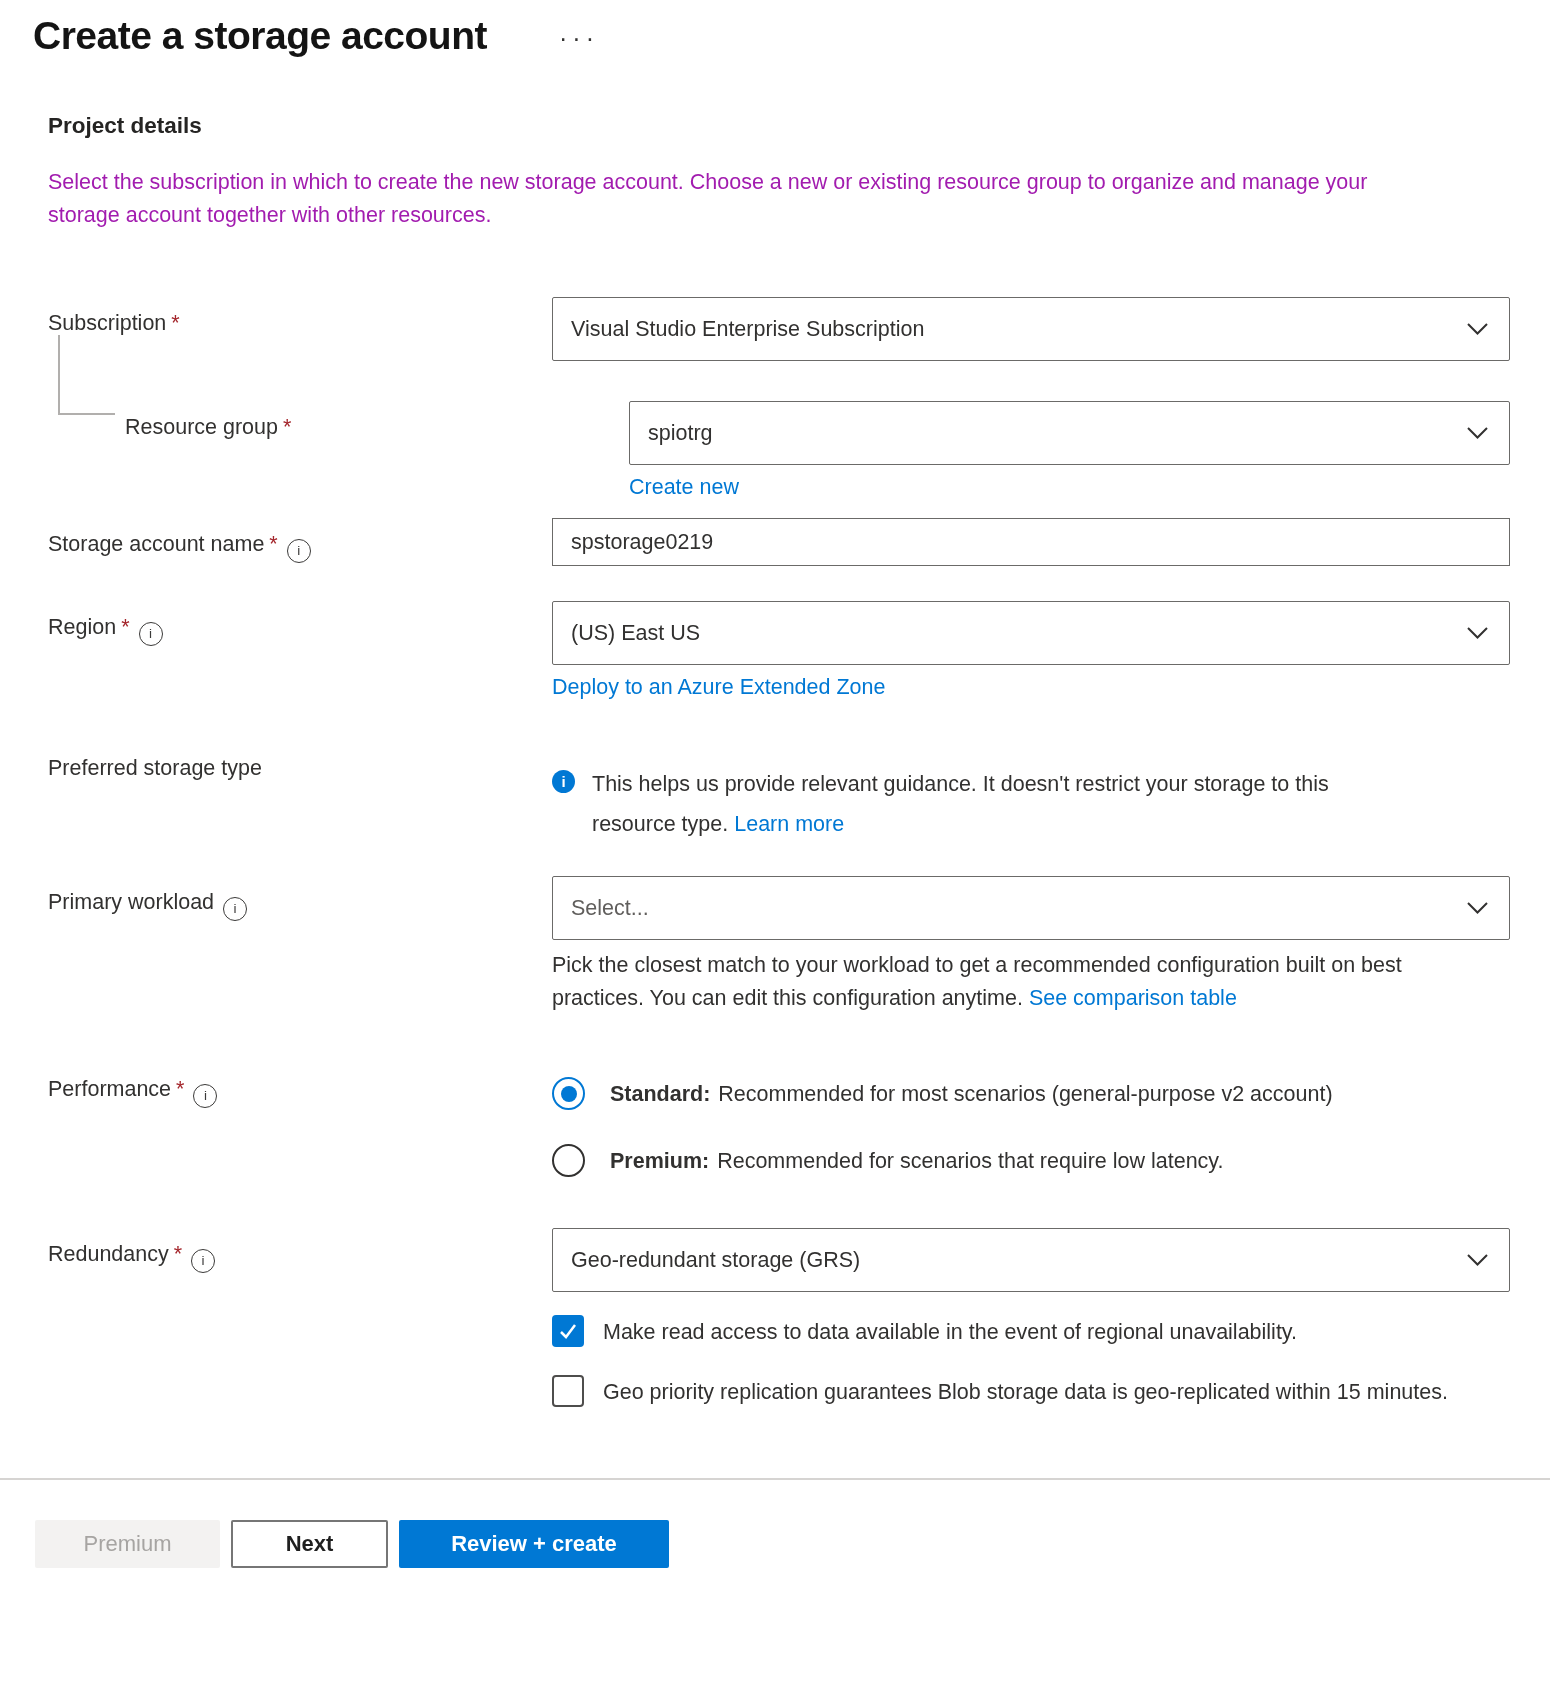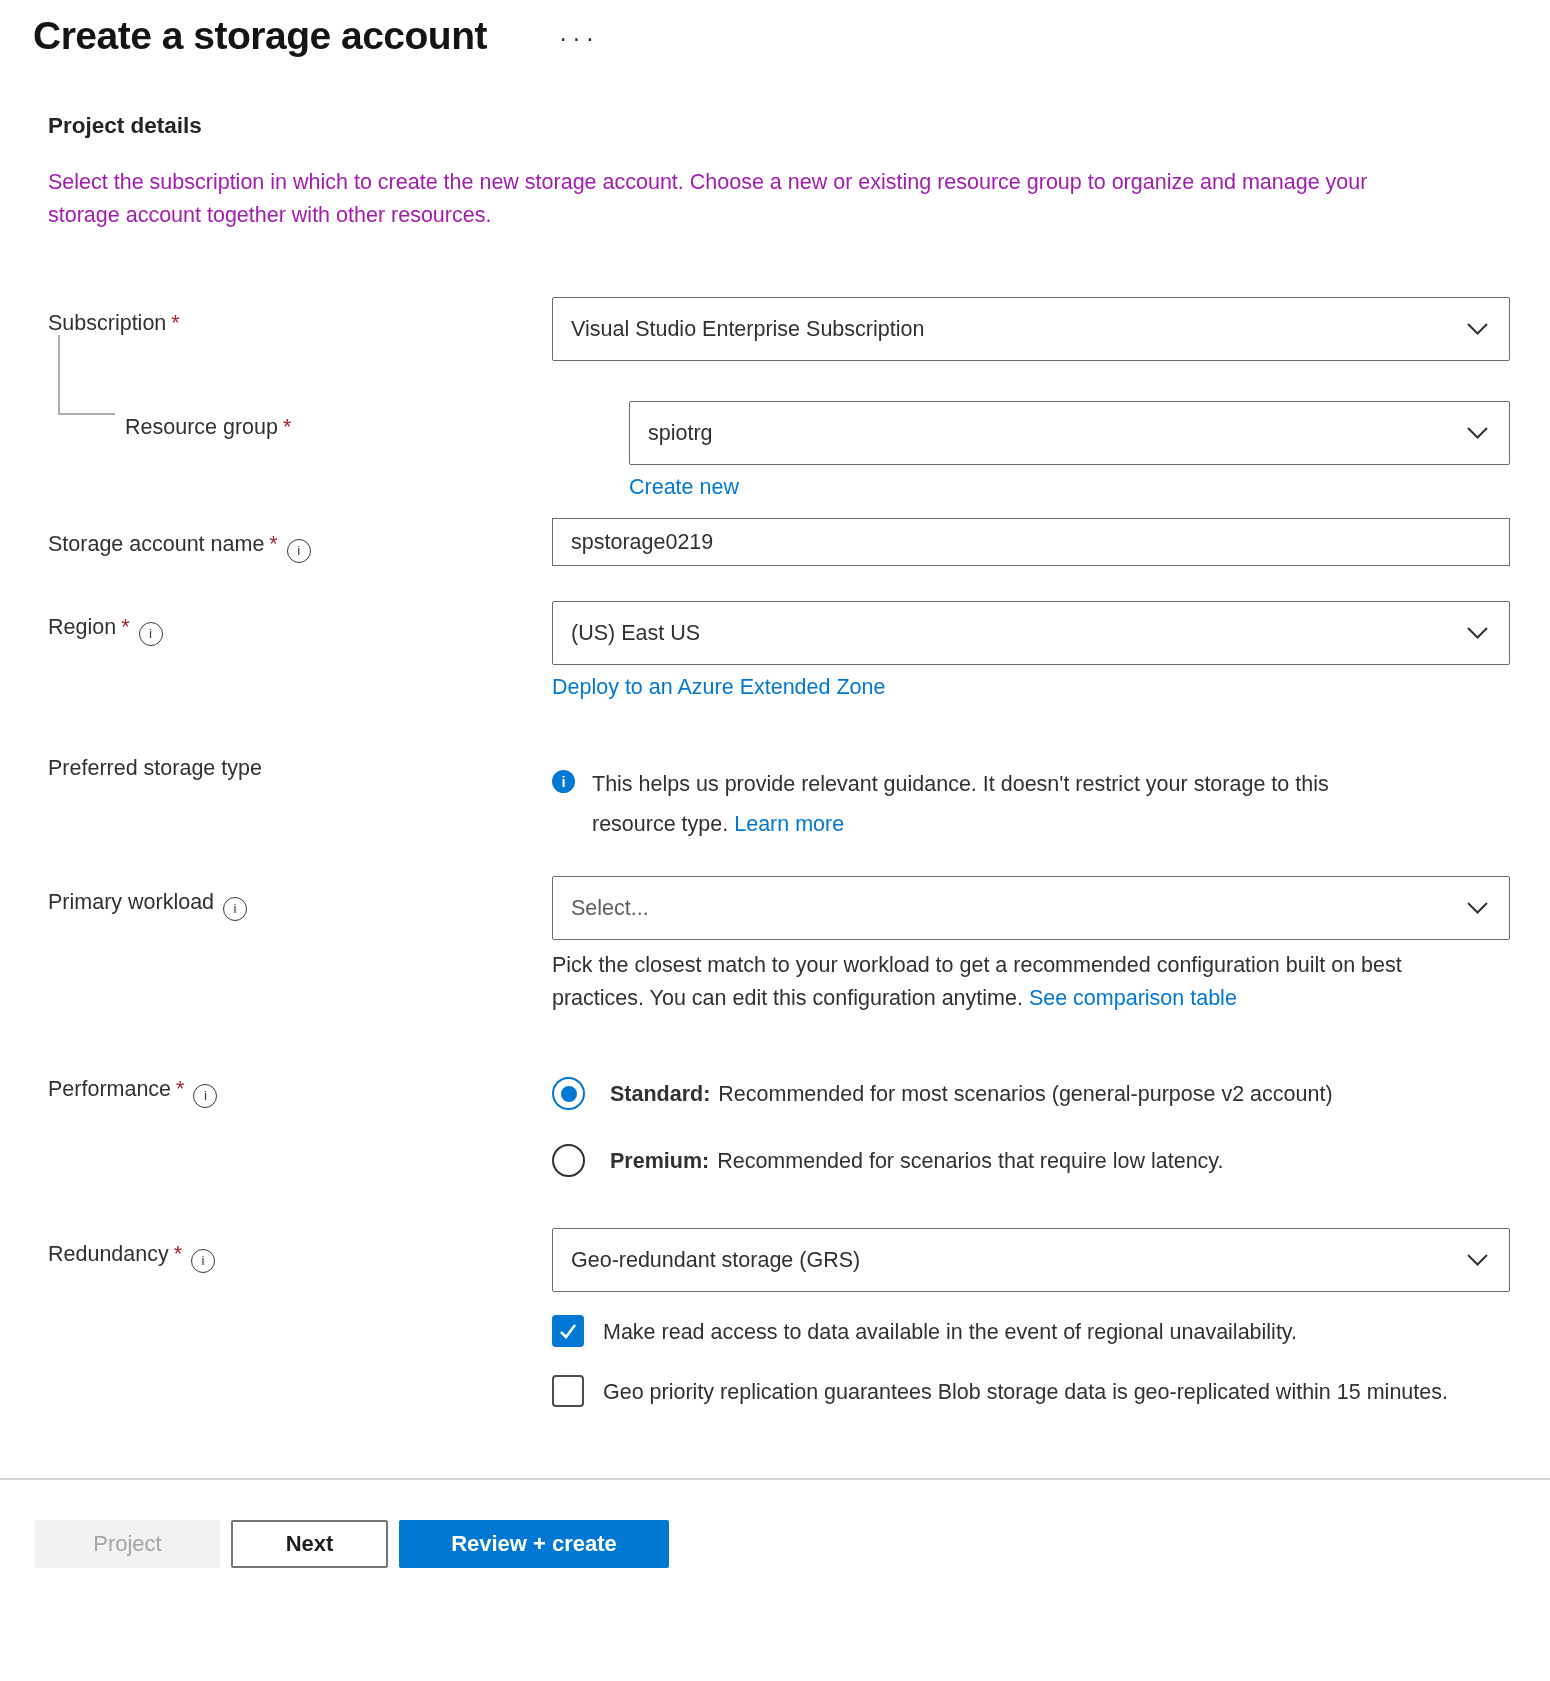--- a/index.html
+++ b/index.html
@@ -243,16 +243,16 @@
         </div>
       </div>
     </div>
 
   </div>
 </div>
 
 <div class="divider"></div>
 
 <div class="footer">
-  <button class="btn btn-previous">Project</button>
+  <button class="btn btn-previous">Premium</button>
   <button class="btn btn-next">Next</button>
   <button class="btn btn-review">Review + create</button>
 </div>
 
 </body></html>

